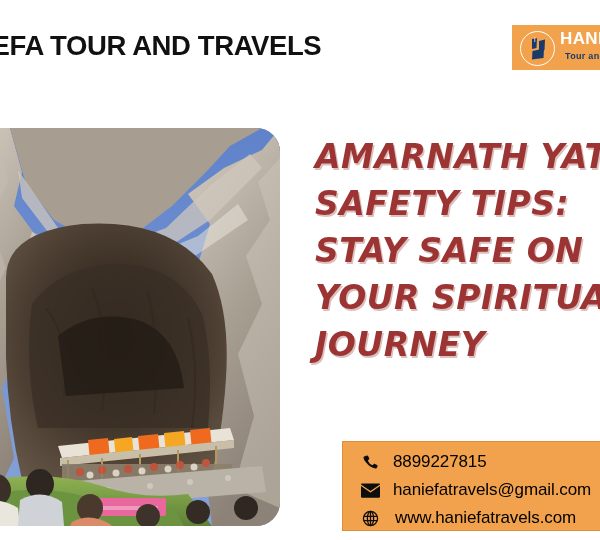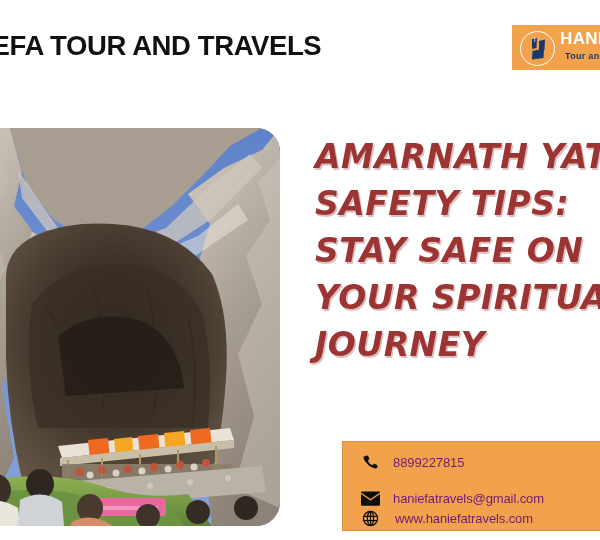--- a/index.html
+++ b/index.html
@@ -131,34 +131,34 @@
     overflow: hidden;
   }
   .contact-row {
     position: absolute;
     left: 16px;
     display: flex;
     align-items: center;
     white-space: nowrap;
   }
   .contact-row.r1 { top: 10px; }
-  .contact-row.r2 { top: 46px; }
+  .contact-row.r2 { top: 38px; }
   .contact-row.r3 { top: 66px; text-align: center; }
   .c-icon {
     width: 22px;
     height: 20px;
     display: inline-flex;
     align-items: center;
     justify-content: center;
     flex: 0 0 22px;
   }
   .c-text {
     margin-left: 12px;
-    font-size: 13px;
-    color: #701a75;
+    font-size: 17px;
+    color: #000000;
     font-family: "Liberation Sans", sans-serif;
     letter-spacing: -0.1px;
   }
   .contact-row.r3 .c-text { margin-left: 14px; }
 </style>
 </head>
 <body>
 
 <div class="header">
 

